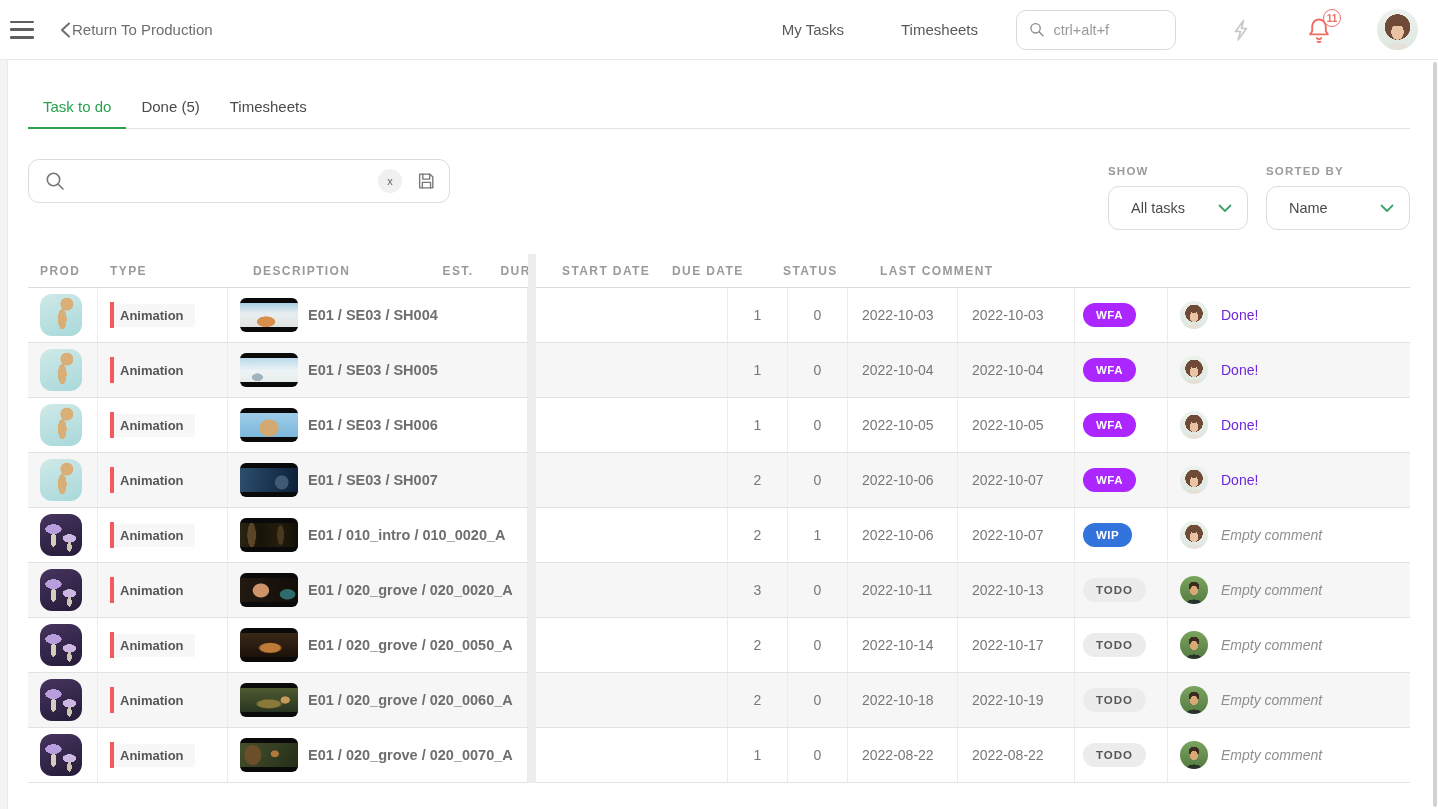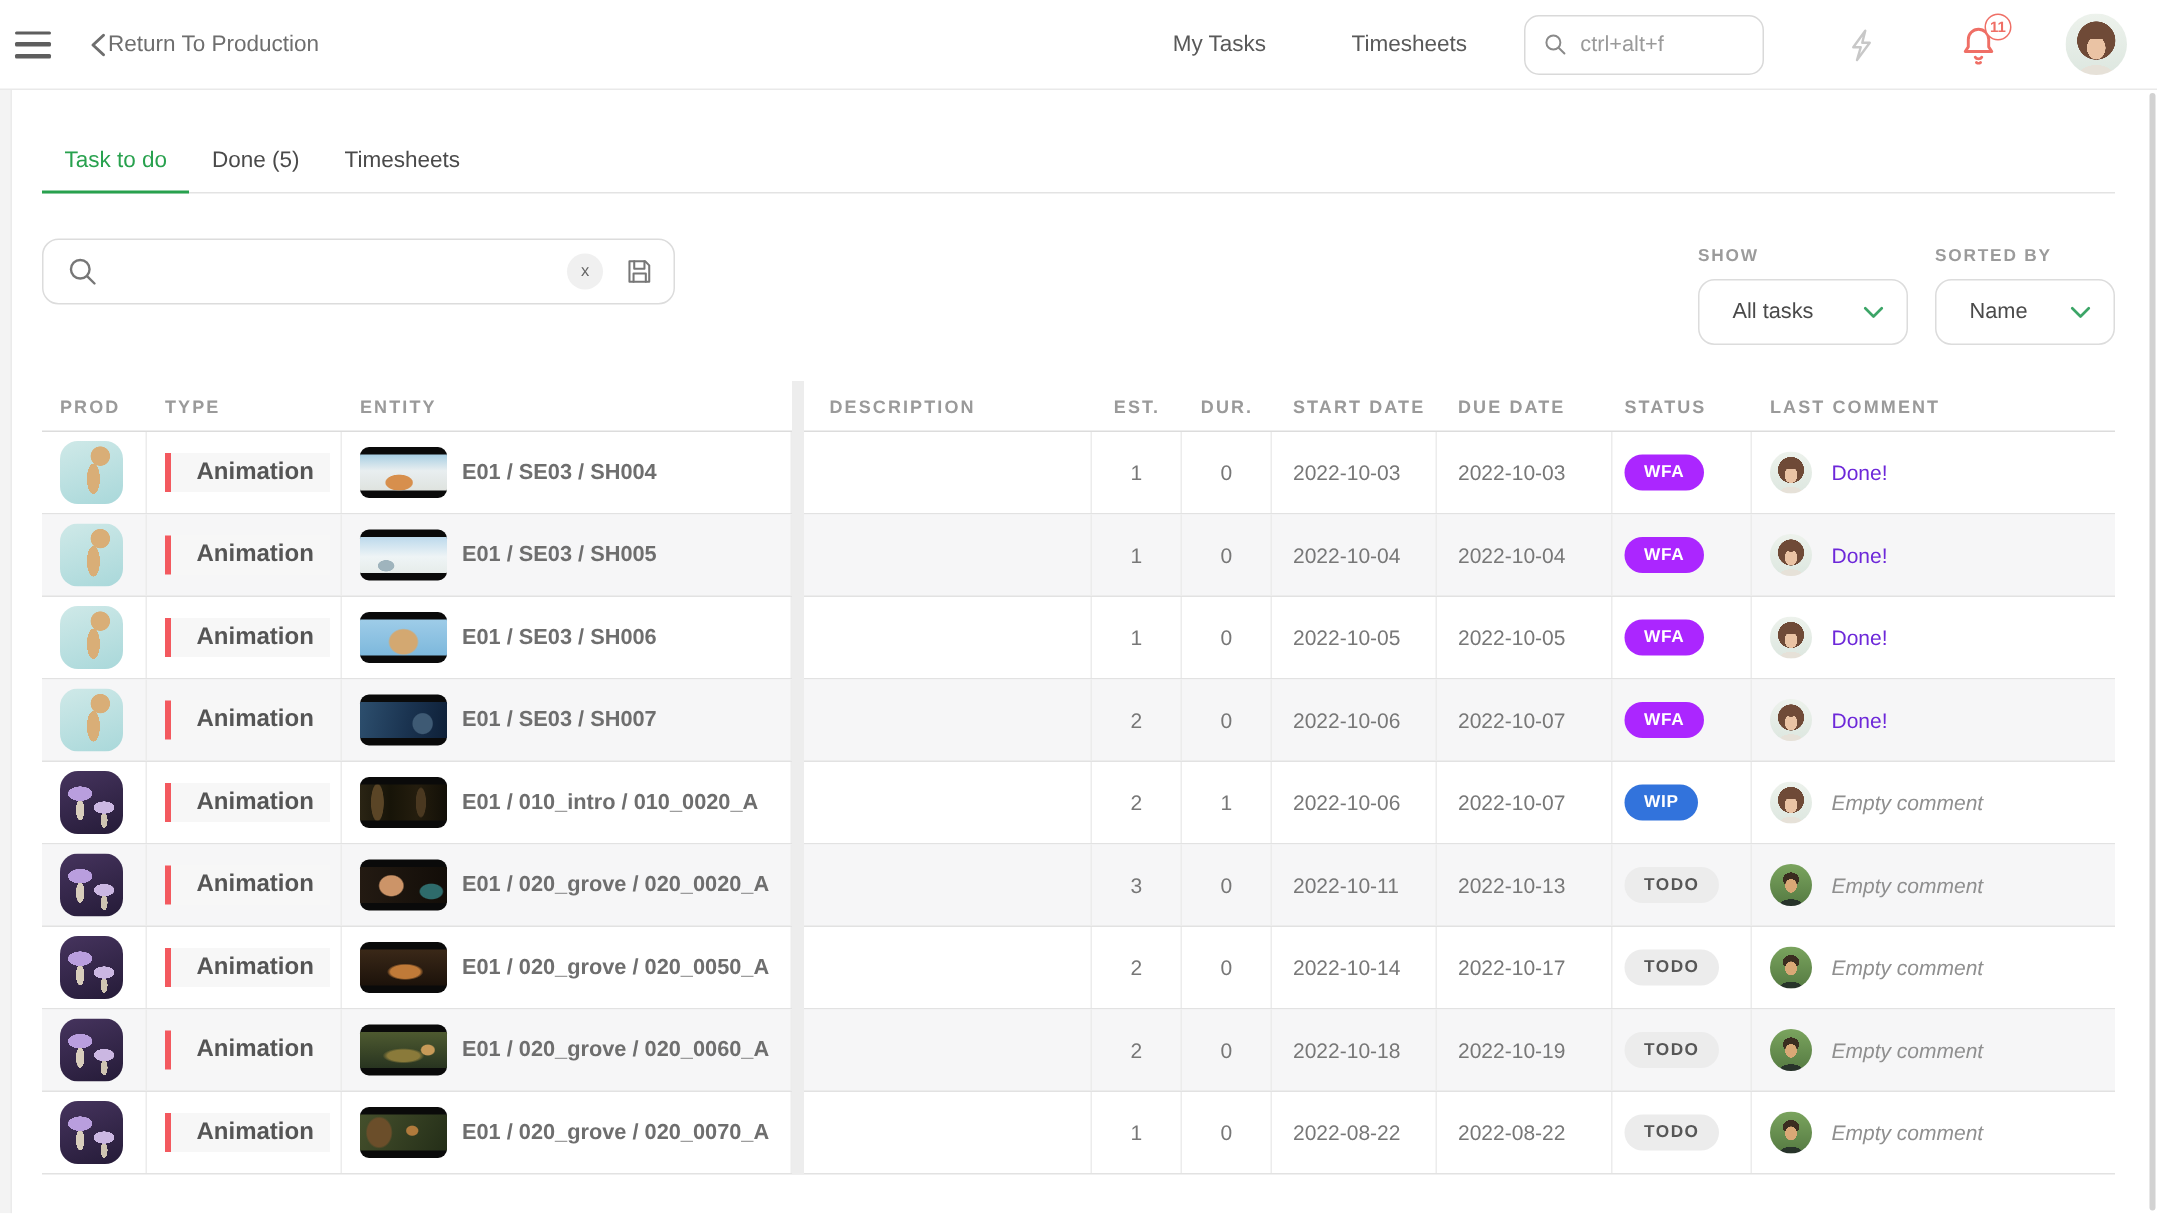--- a/index.html
+++ b/index.html
@@ -72,21 +72,21 @@
   .clear-btn { width:24px; height:24px; border-radius:50%; border:none; background:#f0f0f0;
                color:#666; font-size:11px; cursor:pointer; margin-right:14px; line-height:1; }
   .save-btn { background:none; border:none; cursor:pointer; display:flex; }
   .selects { display:flex; gap:18px; }
   .select-group label { display:block; margin:16px 0 9px; font-size:11.5px; font-weight:700;
                         letter-spacing:1.2px; color:#9b9b9b; }
   .select-box { height:44px; border:1px solid #dcdcdc; border-radius:11px; background:#fff;
                 display:flex; align-items:center; justify-content:space-between;
                 padding:0 15px 0 22px; font-size:14.5px; color:#4a4a4a; cursor:pointer; }
   .select-box.show-sel { width:140px; }
-  .select-box.sort-sel { width:120px; }
+  .select-box.sort-sel { width:144px; }
 
   
   .table { position:relative; margin:0 28px; width:1382px; }
   .thead { display:flex; height:34px; align-items:center; border-bottom:1px solid #dcdcdc; }
   .thead .hcell { font-size:12px; font-weight:700; letter-spacing:1.4px; color:#9a9a9a; }
   .trow { display:flex; height:55px; align-items:center; border-bottom:1px solid #e2e2e2;
           background:#fff; cursor:pointer; }
   .tbody .trow:nth-child(even) { background:#f6f6f7; }
   .cell { height:100%; display:flex; align-items:center; }
   .trow .cell { border-right:1px solid #ececec; }
@@ -115,21 +115,21 @@
       linear-gradient(160deg,#cfe9e8,#a9d8da); }
   .prod-grove { background:
       radial-gradient(32% 19% at 32% 36%, #b99ede 0 60%, transparent 61%),
       radial-gradient(11% 27% at 32% 62%, #d8cdbc 0 60%, transparent 61%),
       radial-gradient(27% 16% at 70% 58%, #cbb7e2 0 60%, transparent 61%),
       radial-gradient(9% 20% at 70% 78%, #cfc4b2 0 60%, transparent 61%),
       linear-gradient(160deg,#46345e,#251b38); }
 
   .typebadge { display:flex; align-items:center; }
   .typebar { width:4px; height:26px; background:var(--type-red); flex:none; }
-  .typelabel { background:#f7f7f7; padding:4px 11px 4px 17px; font-size:16px; font-weight:700;
+  .typelabel { background:#f7f7f7; padding:4px 11px 4px 6px; font-size:13px; font-weight:700;
                color:#555; }
 
   .ethumb { width:58px; height:34px; border-radius:6px; background:#0a0a0a; flex:none;
             display:flex; align-items:center; overflow:hidden; }
   .ethumb .scr { width:100%; height:24px; }
   .thumb-sh004 .scr { background:radial-gradient(30% 42% at 45% 78%, #d78f4d 0 50%, transparent 55%),
                       linear-gradient(180deg,#a8cfe3 0%,#e8eef0 45%,#dfe3df 100%); }
   .thumb-sh005 .scr { background:radial-gradient(18% 30% at 30% 80%, #9fb4bd 0 50%, transparent 55%),
                       linear-gradient(180deg,#bcd9ec 0%,#eef4f6 55%,#e6ecea 100%); }
   .thumb-sh006 .scr { background:radial-gradient(34% 72% at 50% 62%, #d3a871 0 46%, transparent 52%),
@@ -258,21 +258,20 @@
             </svg>
         </div>
       </div>
     </div>
   </div>
 
   <div class="table">
     <div class="thead">
       <div class="hcell cell col-prod">PROD</div>
       <div class="hcell cell col-type">TYPE</div>
-      <div class="hcell cell col-entity">ENTITY</div>
       <div class="hcell cell col-desc">DESCRIPTION</div>
       <div class="hcell cell col-est">EST.</div>
       <div class="hcell cell col-dur">DUR.</div>
       <div class="hcell cell col-start">START DATE</div>
       <div class="hcell cell col-due">DUE DATE</div>
       <div class="hcell cell col-status">STATUS</div>
       <div class="hcell cell col-comment">LAST COMMENT</div>
     </div>
     <div class="tbody">
         <div class="trow">

